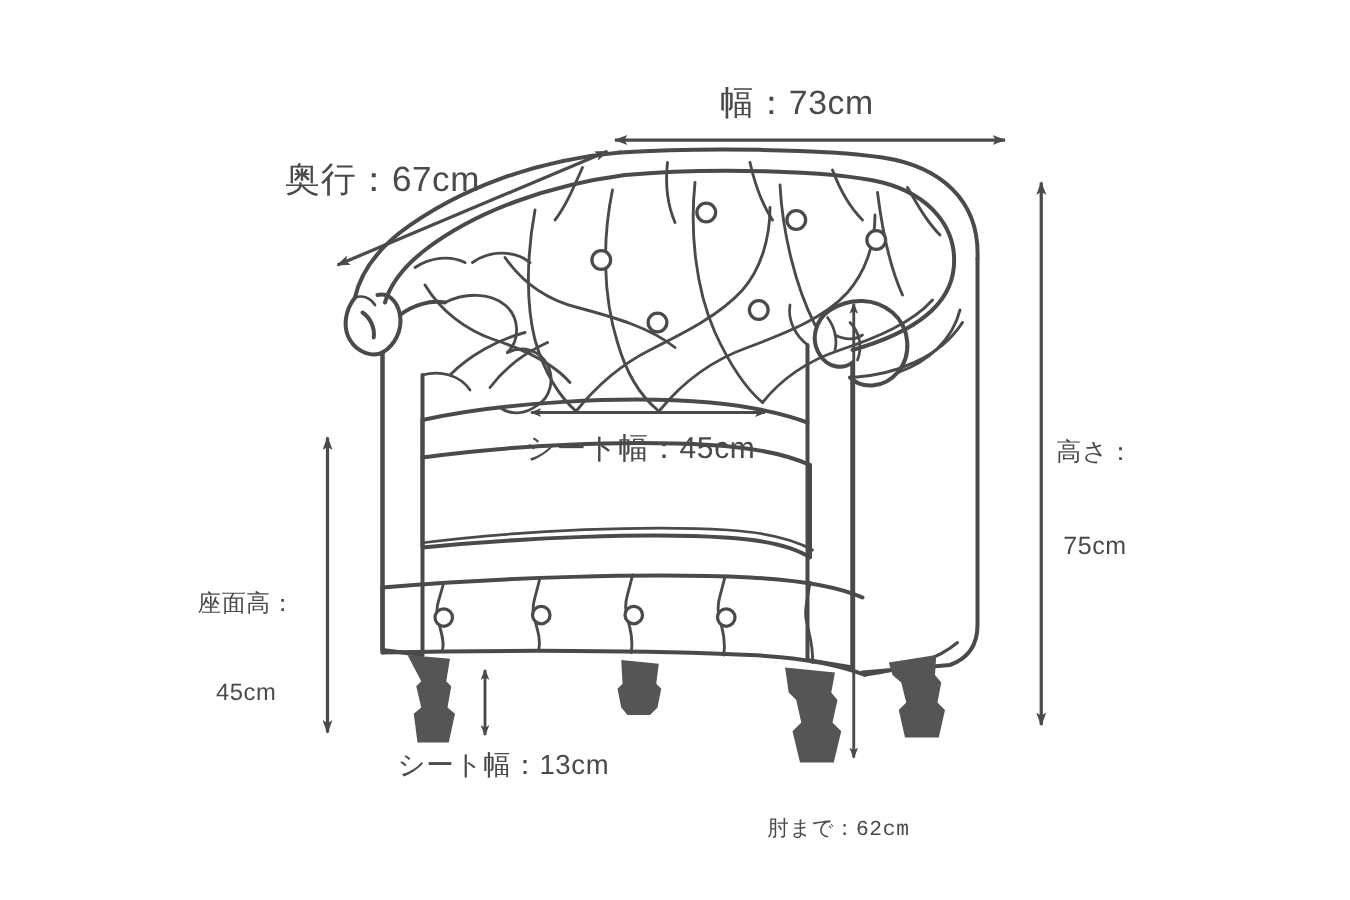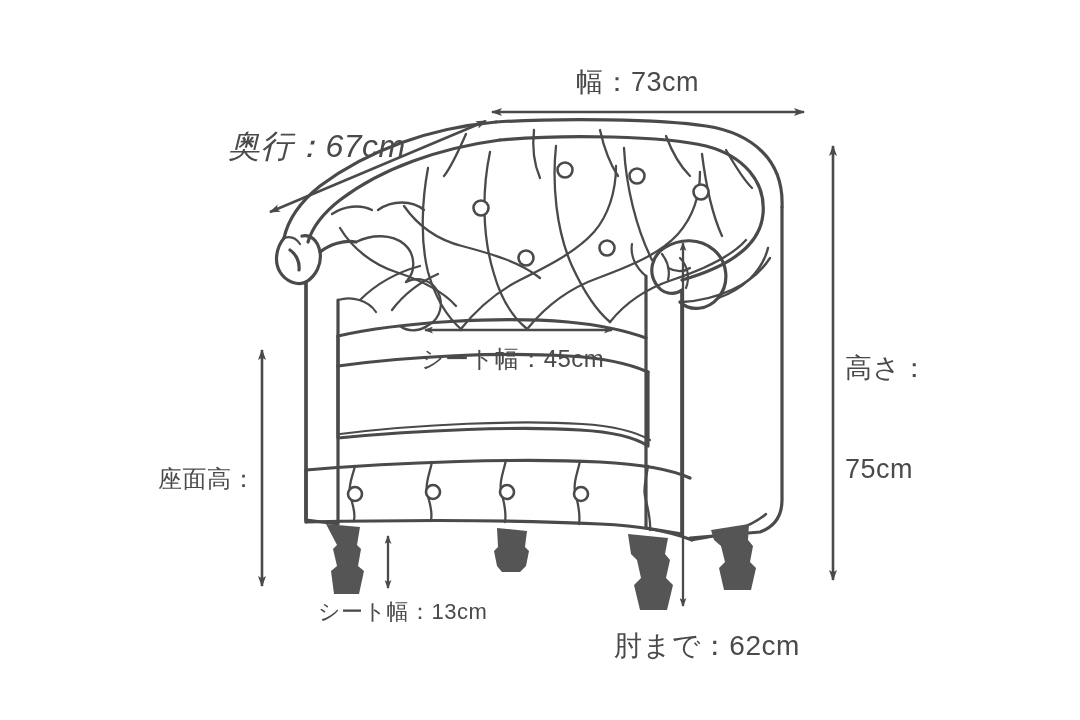--- a/index.html
+++ b/index.html
@@ -25,26 +25,26 @@
   }
   .dim-label {
     position: absolute;
     color: #4a4a4a;
     font-family: "Liberation Sans", "DejaVu Sans", sans-serif;
     white-space: pre;
     line-height: 1.25;
     letter-spacing: 0.5px;
   }
   .lbl-width   { left: 576px; top: 66px;  font-size: 27px; }
-  .lbl-depth   { left: 228px; top: 126px; font-size: 32px; font-style: italic; }
-  .lbl-height  { left: 845px; top: 284px; font-size: 27px; text-align: left; }
-  .lbl-seath   { left: 158px; top: 404px; font-size: 24px; text-align: center; }
+  .lbl-depth   { left: 228px; top: 126px; font-size: 28px; }
+  .lbl-height  { left: 845px; top: 300px; font-size: 20px; text-align: center; }
+  .lbl-seath   { left: 158px; top: 424px; font-size: 19px; text-align: center; }
   .lbl-seatw   { left: 420px; top: 344px; font-size: 24px; }
   .lbl-leg     { left: 318px; top: 598px; font-size: 22px; }
-  .lbl-elbow   { left: 614px; top: 628px; font-size: 28px; }
+  .lbl-elbow   { left: 614px; top: 654px; font-size: 17px; font-family: Liberation Mono, monospace; }
 </style>
 </head>
 <body>
 
 <div id="page">
 
   <svg id="diagram-svg" viewBox="0 0 1080 720">
     <defs>
       <marker id="arrHead" markerWidth="11" markerHeight="8" refX="10" refY="4" orient="auto" markerUnits="userSpaceOnUse">
         <path d="M0,0 L11,4 L0,8 L2.6,4 Z" fill="#4a4a4a"></path>
@@ -259,20 +259,21 @@
 
   <div class="dim-label lbl-depth">奥行：67cm</div>
 
   <div class="dim-label lbl-height">
     <div>高さ：</div>
     <div>75cm</div>
   </div>
 
   <div class="dim-label lbl-seath">
     <div>座面高：</div>
+    <div>45cm</div>
   </div>
 
   <div class="dim-label lbl-seatw">シート幅：45cm</div>
 
   <div class="dim-label lbl-leg">シート幅：13cm</div>
 
   <div class="dim-label lbl-elbow">肘まで：62cm</div>
 
 </div>
 

